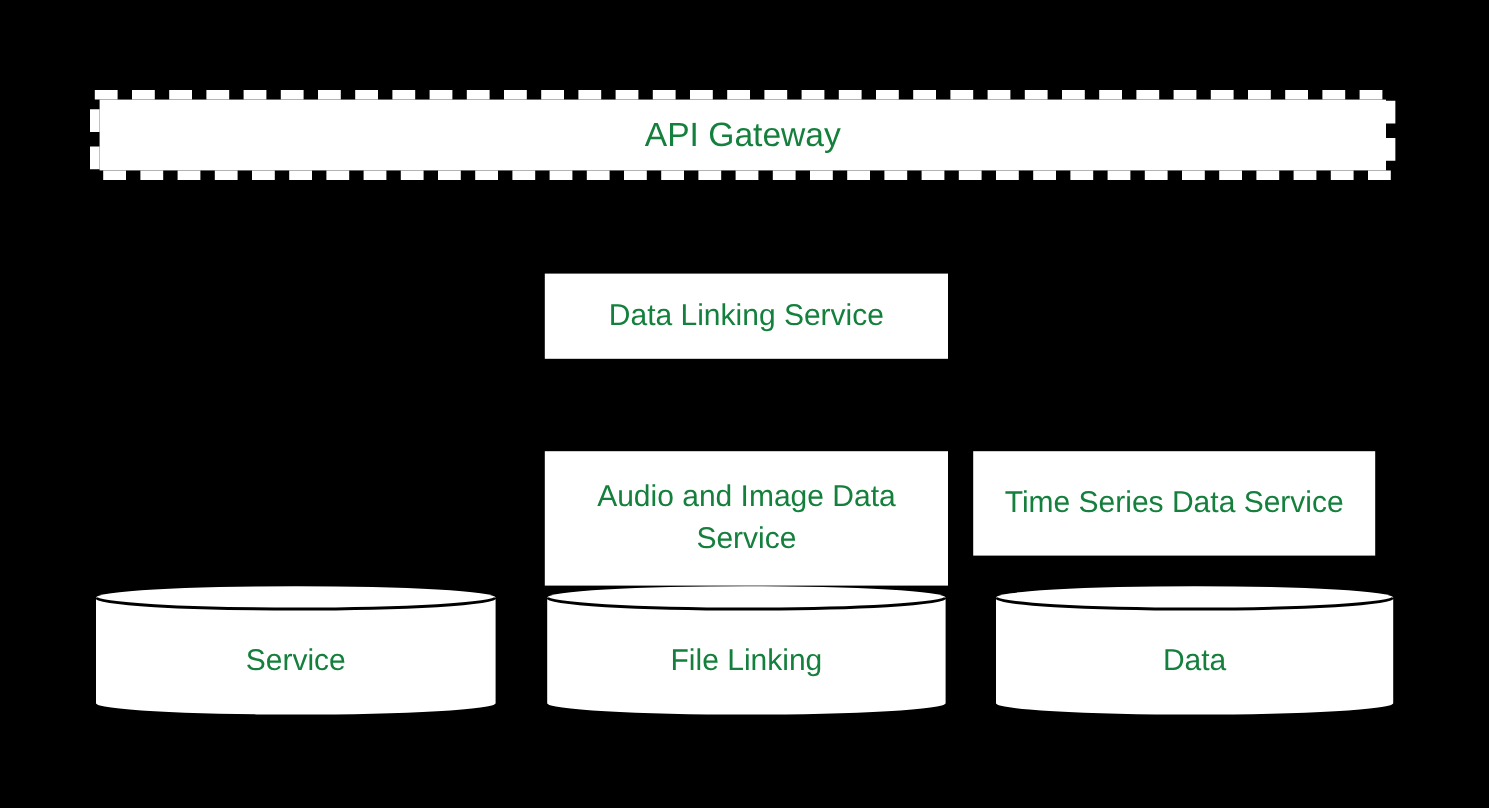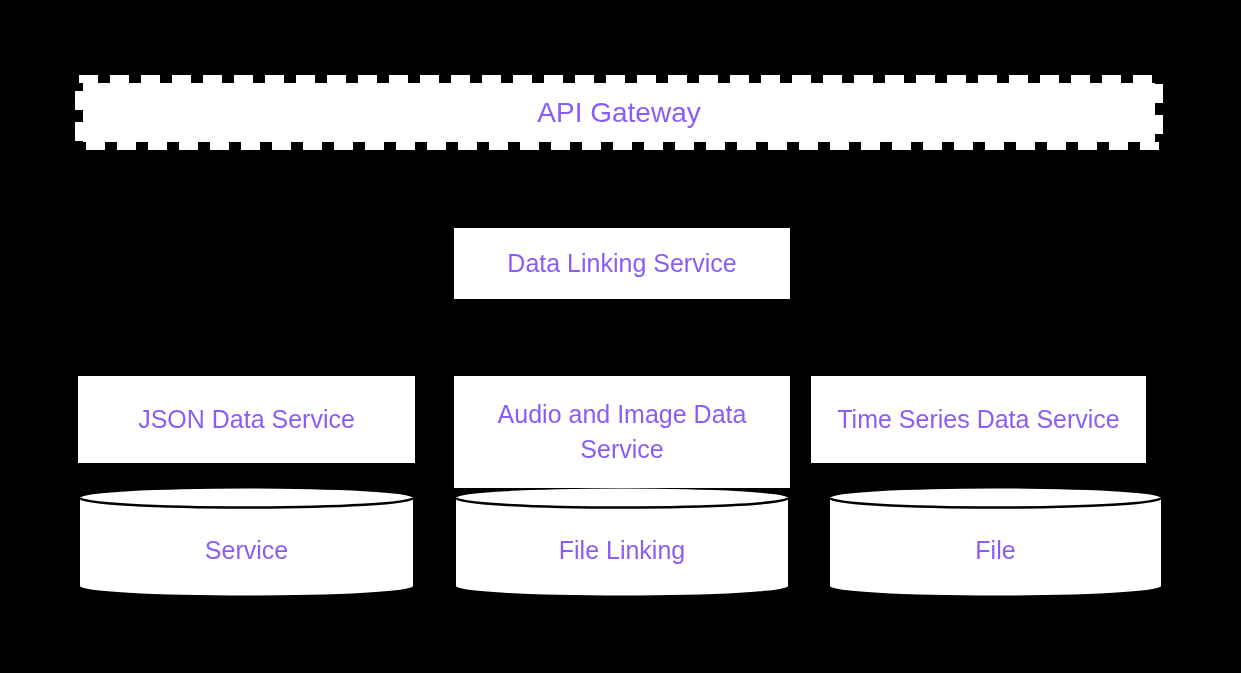--- a/index.html
+++ b/index.html
@@ -22,21 +22,21 @@
   }
   .node .label {
     position: absolute;
     inset: 0;
     display: flex;
     align-items: center;
     justify-content: center;
     text-align: center;
     font-size: 25px;
     line-height: 1.42;
-    color: #8b5cf6;
+    color: #15803d;
     padding: 0 12px;
   }
   .gateway .label {
     font-size: 28px;
   }
   .rect-node {
     background: #ffffff;
     margin-top: 15px;
   }
   .gateway svg.shape,
@@ -62,23 +62,20 @@
       <rect x="4" y="4" width="1080" height="67" fill="none" stroke="#ffffff" stroke-width="8" stroke-dasharray="19 12"></rect>
     </svg>
     <div class="label">API Gateway</div>
   </div>
 
   <div class="node rect-node" style="left:454px; top:213px; width:336px; height:71px;">
     <div class="label">Data Linking Service</div>
   </div>
 
 
-  <div class="node rect-node" style="left:78px; top:361px; width:337px; height:87px;">
-    <div class="label">JSON Data Service</div>
-  </div>
 
   <div class="node rect-node" style="left:454px; top:361px; width:336px; height:112px;">
     <div class="label">Audio and Image Data Service</div>
   </div>
 
   <div class="node rect-node" style="left:811px; top:361px; width:335px; height:87px;">
     <div class="label">Time Series Data Service</div>
   </div>
 
   <div class="node cylinder" style="left:78px; top:487px; width:337px; height:110px;">
@@ -98,16 +95,16 @@
     </svg>
     <div class="label">File Linking</div>
   </div>
 
   <div class="node cylinder" style="left:828px; top:487px; width:335px; height:110px;">
     <svg class="shape" viewBox="0 0 337 110" preserveAspectRatio="none" aria-hidden="true">
       <path d="M2 11 L335 11 L335 99 A166.5 9.5 0 0 1 2 99 Z" fill="#ffffff"></path>
       <ellipse cx="168.5" cy="11" rx="166.5" ry="9.5" fill="#ffffff"></ellipse>
       <path d="M2 11 A166.5 9.5 0 0 0 335 11" fill="none" stroke="#000000" stroke-width="2.5"></path>
     </svg>
-    <div class="label">File</div>
+    <div class="label">Data</div>
   </div>
 
 </div>
 
 </body></html>

